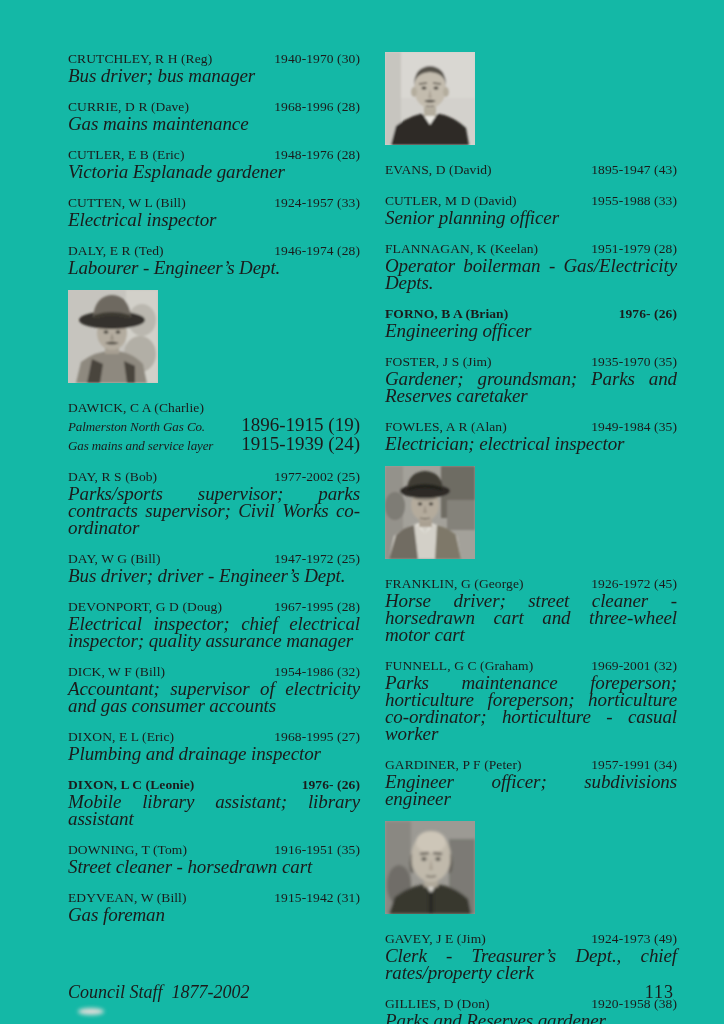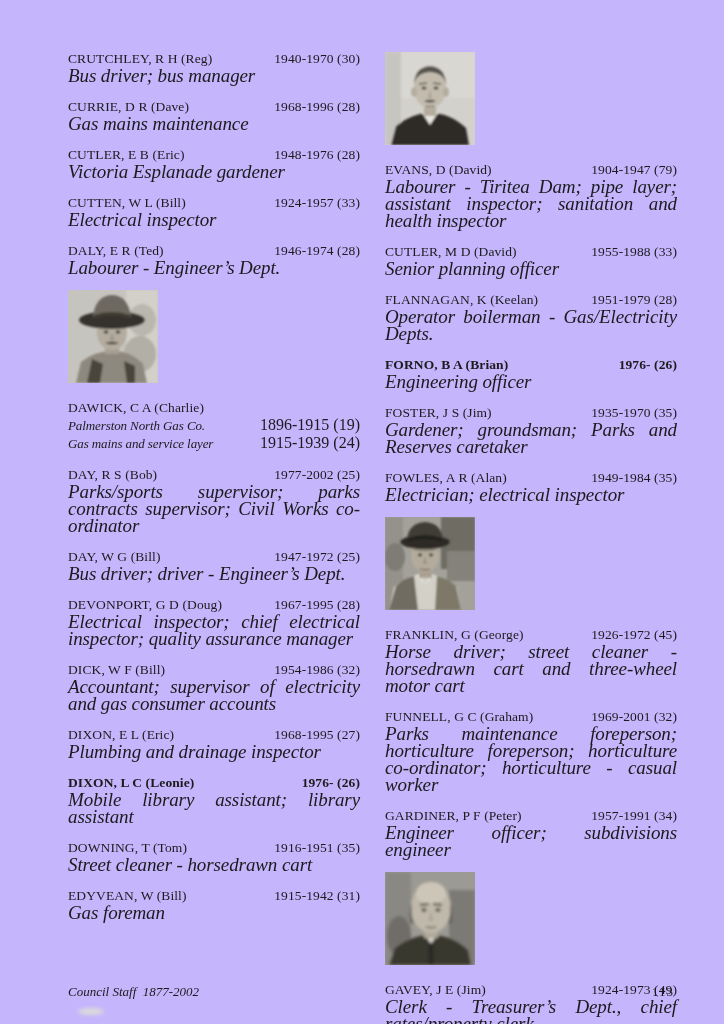--- a/index.html
+++ b/index.html
@@ -6,21 +6,21 @@
   html,body { width:724px; height:1024px; }
   body {
     background:#f2f2f0;
     font-family:"Liberation Serif", serif;
     color:#1b1b1b;
     position:relative;
     overflow:hidden;
   }
   .page {
     position:absolute; inset:0;
-    background:#c4b5fd;
+    background:#14b8a6;
   }
   .col { position:absolute; width:292px; }
   .col-left  { left:68px;  top:50px; }
   .col-right { left:385px; top:52px; }
 
   .entry { margin-bottom:14px; }
   .entry-head {
     display:flex; justify-content:space-between; align-items:baseline;
     font-size:13.5px; line-height:17px; letter-spacing:0.1px;
   }
@@ -29,32 +29,32 @@
     font-style:italic; font-size:19px; line-height:17px;
     text-align:justify; letter-spacing:-0.1px;
   }
   .entry.bold .entry-name, .entry.bold .entry-years { font-weight:700; }
 
   .entry-row {
     display:flex; justify-content:space-between; align-items:baseline;
     font-size:13px; line-height:17px;
   }
   .row-desc { font-style:italic; letter-spacing:-0.1px;text-align:right; }
-  .row-years { font-size:16px; white-space:nowrap; padding-left:8px; }
+  .row-years { font-size:19px; white-space:nowrap; padding-left:8px; }
 
   .photo-block {
     width:90px; height:93px; margin-bottom:16px; overflow:hidden;
     background:#c8c6c0;
   }
   .photo-block svg { display:block; width:90px; height:93px; }
 
   .footer {
     position:absolute; left:68px; right:50px; top:984px;
     display:flex; justify-content:space-between; align-items:flex-start;
-    font-size:13px; line-height:16px;
+    font-size:18px; line-height:16px;
   }
   .footer-title { font-style:italic; white-space:pre; }
   .footer-page { letter-spacing:1px; }
 
   .smudge {
     position:absolute; left:78px; top:1008px; width:26px; height:7px;
     background:#dcdcd8; border-radius:50%; filter:blur(2px);
   }
 </style>
 </head>
@@ -240,23 +240,22 @@
         <path d="M45,37 L43,46 L47,46 Z" fill="#aba396"></path>
         <path d="M39,49 Q45,46.5 51,49 Q45,52 39,49 Z" fill="#4f4a42"></path>
         <path d="M41,54 Q45,55 49,54" stroke="#6e685e" stroke-width="1.2" fill="none"></path>
       </g>
     </svg>
   </div>
 
   <div class="entry">
     <div class="entry-head">
       <span class="entry-name">EVANS, D (David)</span>
-      <span class="entry-years">1904-1947 (79)</span>
-    </div>
-    <div class="entry-desc">Labourer - Tiritea Dam; pipe layer; assistant inspector; sanitation and health inspector</div>
+      <span class="entry-years">1895-1947 (43)</span>
+    </div>
   </div>
 
   <div class="entry">
     <div class="entry-head">
       <span class="entry-name">CUTLER, M D (David)</span>
       <span class="entry-years">1955-1988 (33)</span>
     </div>
     <div class="entry-desc">Senior planning officer</div>
   </div>
 

